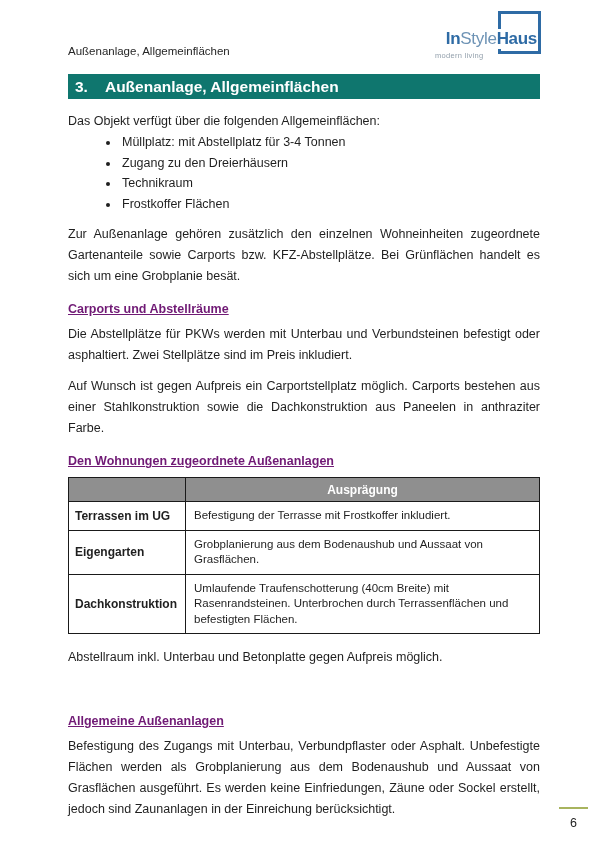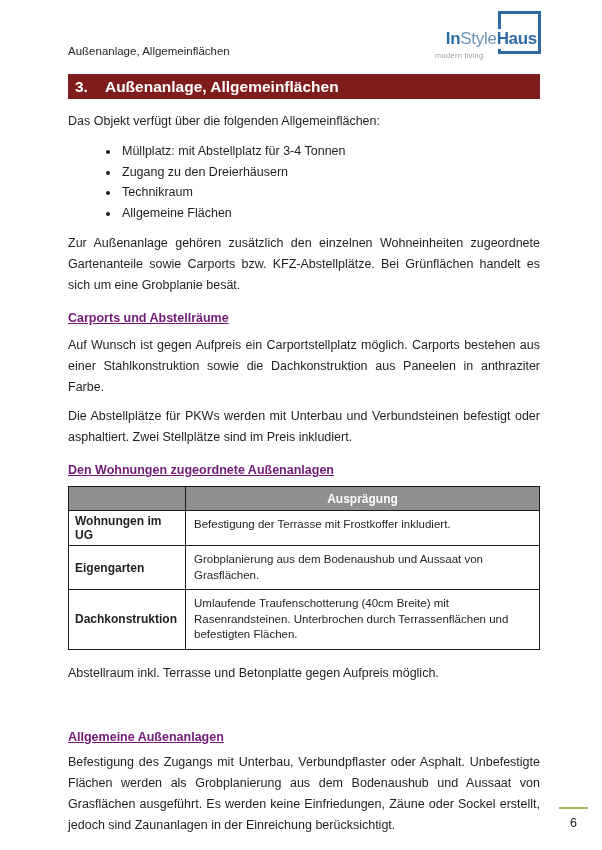--- a/index.html
+++ b/index.html
@@ -65,37 +65,36 @@
     top: 41px;
     left: 6px;
     font-size: 7.5px;
     color: #93a0ac;
     letter-spacing: 0.3px;
   }
   
   .title-bar {
     margin-top: 17px;
     height: 25px;
-    background: #7f1d1d;
+    background: #0f766e;
     color: #ffffff;
     font-weight: bold;
     font-size: 15.5px;
     line-height: 25px;
     padding-left: 7px;
   }
   .title-bar .num { margin-right: 17px; }
   
   .para {
     font-size: 12.5px;
     line-height: 21px;
     text-align: justify;
   }
   .lead { margin-top: 12px; text-align: left; }
   ul.bullets {
-    margin-top: 9px;
     padding-left: 52px;
     list-style: disc outside;
   }
   ul.bullets li {
     font-size: 12.5px;
     line-height: 20.5px;
     padding-left: 2px;
   }
   .p-zur { margin-top: 10px; }
   .sec-heading {
@@ -181,59 +180,59 @@
     <div class="title-bar">
       <span class="num">3.</span><span>Außenanlage, Allgemeinflächen</span>
     </div>
 
     <div class="para lead">Das Objekt verfügt über die folgenden Allgemeinflächen:</div>
 
     <ul class="bullets">
       <li>Müllplatz: mit Abstellplatz für 3-4 Tonnen</li>
       <li>Zugang zu den Dreierhäusern</li>
       <li>Technikraum</li>
-      <li>Allgemeine Flächen</li>
+      <li>Frostkoffer Flächen</li>
     </ul>
 
     <div class="para p-zur">Zur Außenanlage gehören zusätzlich den einzelnen Wohneinheiten zugeordnete Gartenanteile sowie Carports bzw. KFZ-Abstellplätze. Bei Grünflächen handelt es sich um eine Grobplanie besät.</div>
 
     <div class="sec-heading">Carports und Abstellräume</div>
+    <div class="para p-after-heading">Die Abstellplätze für PKWs werden mit Unterbau und Verbundsteinen befestigt oder asphaltiert. Zwei Stellplätze sind im Preis inkludiert.</div>
     <div class="para p-gap">Auf Wunsch ist gegen Aufpreis ein Carportstellplatz möglich. Carports bestehen aus einer Stahlkonstruktion sowie die Dachkonstruktion aus Paneelen in anthraziter Farbe.</div>
-    <div class="para p-after-heading">Die Abstellplätze für PKWs werden mit Unterbau und Verbundsteinen befestigt oder asphaltiert. Zwei Stellplätze sind im Preis inkludiert.</div>
 
     <div class="sec-heading">Den Wohnungen zugeordnete Außenanlagen</div>
 
     <table class="spec">
       <colgroup>
           <col class="c1">
           <col class="c2">
         </colgroup>
       <thead>
         <tr>
           <th></th>
           <th>Ausprägung</th>
         </tr>
       </thead>
       <tbody>
         <tr class="r1">
-          <td class="label-cell">Wohnungen im UG</td>
+          <td class="label-cell">Terrassen im UG</td>
           <td class="value-cell">Befestigung der Terrasse mit Frostkoffer inkludiert.</td>
         </tr>
         <tr class="r2">
           <td class="label-cell">Eigengarten</td>
           <td class="value-cell">Grobplanierung aus dem Bodenaushub und Aussaat von Grasflächen.</td>
         </tr>
         <tr class="r3">
           <td class="label-cell">Dachkonstruktion</td>
           <td class="value-cell">Umlaufende Traufenschotterung (40cm Breite) mit Rasenrandsteinen. Unterbrochen durch Terrassenflächen und befestigten Flächen.</td>
         </tr>
       </tbody>
     </table>
 
-    <div class="para note">Abstellraum inkl. Terrasse und Betonplatte gegen Aufpreis möglich.</div>
+    <div class="para note">Abstellraum inkl. Unterbau und Betonplatte gegen Aufpreis möglich.</div>
 
     <div class="sec-heading allgemeine">Allgemeine Außenanlagen</div>
     <div class="para p-after-heading">Befestigung des Zugangs mit Unterbau, Verbundpflaster oder Asphalt. Unbefestigte Flächen werden als Grobplanierung aus dem Bodenaushub und Aussaat von Grasflächen ausgeführt. Es werden keine Einfriedungen, Zäune oder Sockel erstellt, jedoch sind Zaunanlagen in der Einreichung berücksichtigt.</div>
 
   </div>
 
   <div class="footer-line"></div>
   <div class="footer-pagenum">6</div>
 
 </div>

